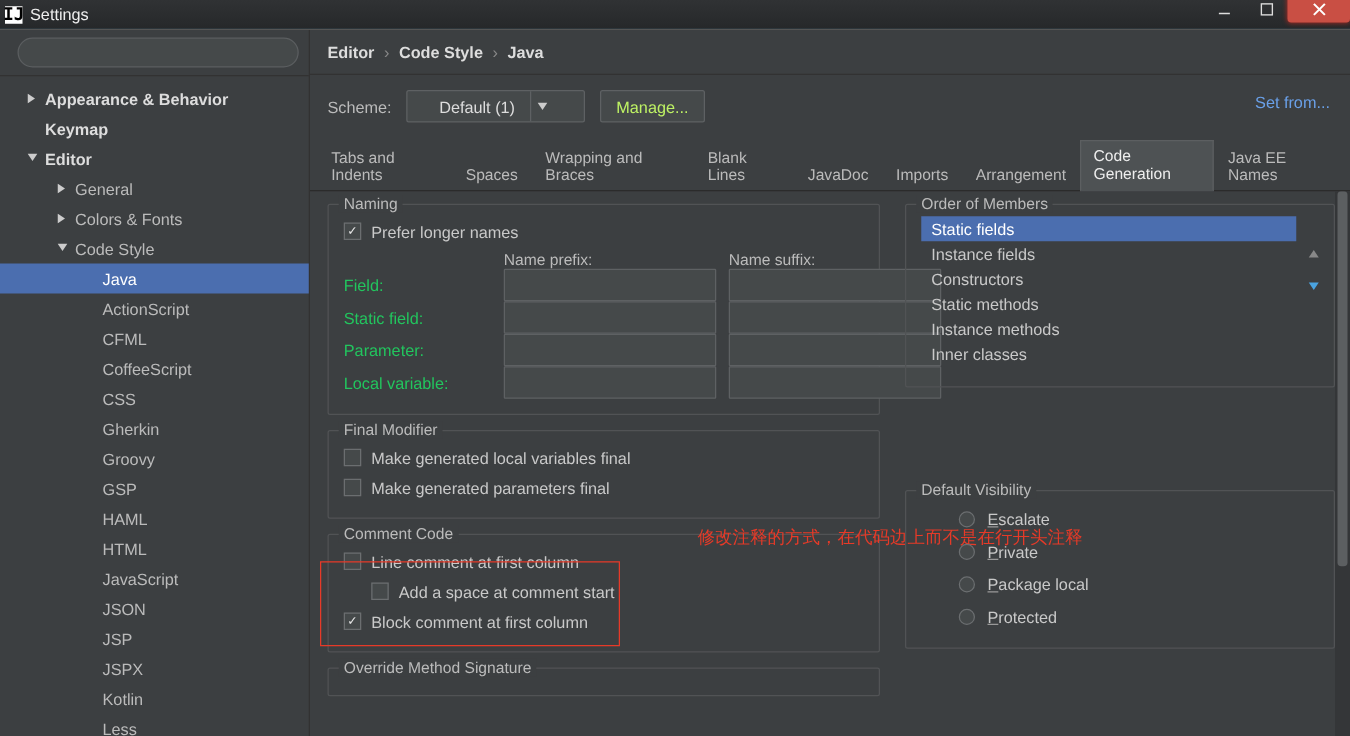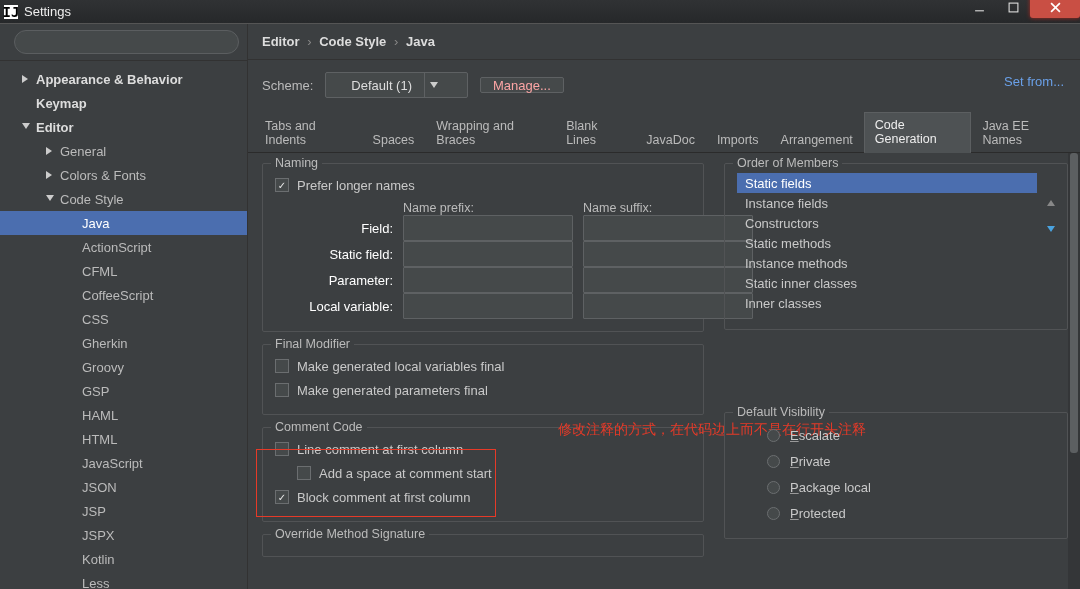--- a/index.html
+++ b/index.html
@@ -73,21 +73,21 @@
     position:relative;
   }
   .schemerow .lbl{ color:#bbb; }
   .select {
     height:26px; background:#45494a; border:1px solid #5e6163;
     color:#ddd; padding: 0 25px; display:flex; align-items:center; gap:8px;
     border-radius:2px;
   }
   .select .drop{ width:18px; border-left:1px solid #5e6163; display:flex; align-items:center; justify-content:center; height:100%; margin-left:4px;}
   .btn {
-    height:16px; background:#45494a; border:1px solid #5e6163; color:#fca5a5;
+    height:26px; background:#45494a; border:1px solid #5e6163; color:#bef264;
     padding: 0 12px; display:flex; align-items:center; border-radius:2px;
   }
   .setfrom { position:absolute; right:16px; top:14px; color:#6aa0e8; cursor:pointer; }
 
   .tabsrow {
     display:flex; gap:0; padding: 0 6px; border-bottom:1px solid #2b2b2b;
     background:#3c3f41; align-items:flex-end;
   }
   .tab {
     padding: 5px 10px 6px 10px; color:#bbb; border:1px solid transparent;
@@ -112,21 +112,21 @@
 
   .chk { display:flex; align-items:center; gap:8px; color:#c9c9c9; height:24px; }
   .chk .box {
     width:14px; height:14px; border:1px solid #6b6e70; background:#45494a;
     display:flex; align-items:center; justify-content:center; font-size:10px; color:#e8e8e8;
   }
   .chk .box.checked::after{ content:"✓"; }
 
   .formtable{ display:grid; grid-template-columns: 118px 170px 170px; gap:0 10px; align-items:center; margin-top:4px;}
   .formtable .hdr { color:#bbb; font-size:12.5px; }
-  .formtable .rlab{ text-align:right; color:#ffffff; }
+  .formtable .rlab{ text-align:left; color:#22c55e; }
   .tinput{
     height:26px; background:#45494a; border:1px solid #5e6163; border-radius:1px;
   }
 
   .annot{
     position:absolute; color:#e63a28; font-size:14px; pointer-events:none;
   }
 
   .orderlist .item{
     height:20px; display:flex; align-items:center; padding: 0 8px; color:#c9c9c9;
@@ -408,21 +408,20 @@
 
         <div class="rightcol">
           <div class="groupbox" style="padding-bottom:4px">
             <span class="gtitle">Order of Members</span>
             <div class="gbody orderlist" id="orderlist" style="padding-right:30px;">
                 <div class="item selected">Static fields</div>
                 <div class="item">Instance fields</div>
                 <div class="item">Constructors</div>
                 <div class="item">Static methods</div>
                 <div class="item">Instance methods</div>
-                <div class="item">Static inner classes</div>
                 <div class="item">Inner classes</div>
               </div>
             <div class="orderbtns">
               <span class="iconbtn">
                 <svg width="12" height="12" viewBox="0 0 12 12">
                     <polygon points="6,2 10,8 2,8" fill="#888"></polygon>
                   </svg>
               </span>
               <span class="iconbtn">
                 <svg width="12" height="12" viewBox="0 0 12 12">

